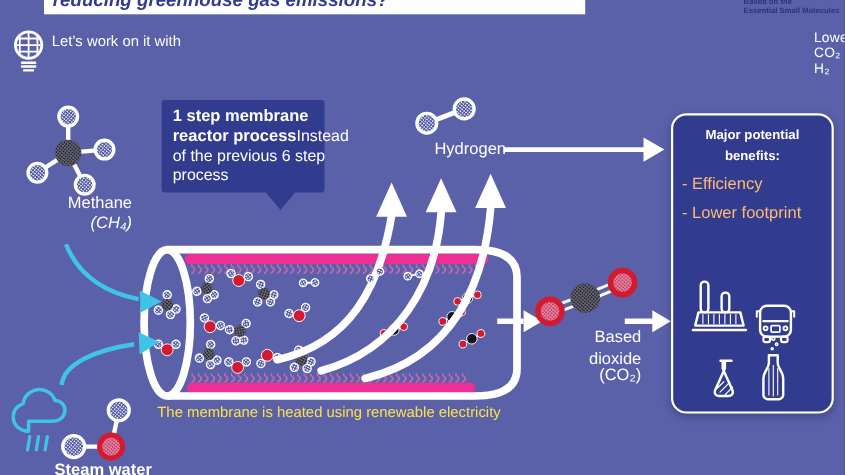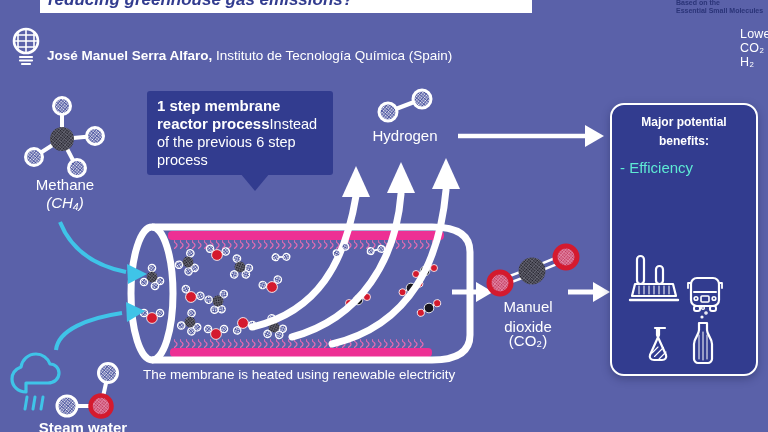--- a/index.html
+++ b/index.html
@@ -11,38 +11,38 @@
   #headline-bar{left:40px;top:0;width:492px;height:13px;background:#ffffff;overflow:hidden;}
   #headline-bar span{position:absolute;left:8px;top:-10px;font-size:17px;font-weight:bold;
                      font-style:italic;color:#323c8f;white-space:nowrap;}
   
   #intro1{left:47px;top:30px;font-size:13.5px;}
   #intro2{left:47px;top:48px;font-size:13.5px;}
   #intro2 b{font-weight:bold;}
   #based-on{left:676px;top:-1px;font-size:7px;line-height:7.5px;color:#2b3478;font-weight:bold;}
   #program{left:704px;top:27px;font-size:12.5px;font-weight:normal;letter-spacing:.2px;padding-left:36px;}
   
-  #bubble{left:147px;top:91px;width:186px;height:84px;background:#323c8f;border-radius:3px;}
+  #bubble{left:147px;top:91px;width:148px;height:84px;background:#323c8f;border-radius:3px;}
   #bubble .txt{position:absolute;left:10px;top:6px;width:172px;font-size:14.5px;line-height:18px;color:#ffffff;}
   #bubble .txt b{font-size:15px;font-weight:bold;}
   #bubble-tail{left:240px;top:173px;width:0;height:0;border-left:15px solid transparent;
                border-right:15px solid transparent;border-top:18px solid #323c8f;}
   
-  .mol-label{font-size:15px;text-align:center;color:#ffffff;width:110px;}
+  .mol-label{font-size:15px;text-align:right;color:#ffffff;width:110px;}
   #methane-label{left:10px;top:176px;}   #methane-formula{left:10px;top:194px;font-style:italic;}
   #hydrogen-label{left:350px;top:127px;} #hydrogen-formula{left:350px;top:146px;}
   #co2-l1{left:473px;top:298px;} #co2-l2{left:473px;top:318px;} #co2-l3{left:473px;top:332px;}
   #steam-label{left:28px;top:419px;font-weight:bold;}
-  #caption{left:143px;top:367px;font-size:13.5px;color:#ffffff;}
+  #caption{left:143px;top:367px;font-size:13.5px;color:#fde047;}
   
   #benefits{left:610px;top:103px;width:144px;height:269px;background:#323c8f;
             border:2.5px solid #ffffff;border-radius:14px;box-shadow:0 3px 8px rgba(20,25,70,.35);}
   #benefits-title{margin:8px 6px 0 6px;text-align:center;font-size:12px;font-weight:bold;
                   line-height:19px;color:#ffffff;}
-  .benefit-item{margin:8px 8px 0 8px;font-size:15px;line-height:18px;color:#5eead4;}
+  .benefit-item{margin:8px 8px 0 8px;font-size:15px;line-height:18px;color:#fdba74;}
   .bicon{position:absolute;}
   #factory-icon{left:16px;top:148px;} #bus-icon{left:74px;top:168px;}
   #flask-icon{left:30px;top:220px;}   #bottle-icon{left:76px;top:198px;}
   svg{display:block;}
 </style>
 </head>
 <body>
 
 <div id="stage">
 
@@ -203,45 +203,46 @@
       <circle cx="67" cy="406" r="10" fill="url(#hW)" stroke="#ffffff" stroke-width="3"></circle>
       <circle cx="108" cy="373" r="9.5" fill="url(#hW)" stroke="#ffffff" stroke-width="3"></circle>
       <circle cx="101" cy="406" r="10.5" fill="url(#hO)" stroke="#d41a2e" stroke-width="4.5"></circle>
     </g>
   </svg>
 
   <div class="abs" id="headline-bar">
     <span>reducing greenhouse gas emissions?</span>
   </div>
 
-  <div class="abs wh" id="intro2"><b>José Manuel Serra Alfaro,</b><span> Instituto de Tecnología Química (Spain)</span></div>
+  <div class="abs wh" id="intro1">Let’s work on it with</div>
 
   <div class="abs" id="based-on">
     <div>Based on the</div>
     <div>Essential Small Molecules</div>
   </div>
   <div class="abs wh" id="program">Lower-CO₂ H₂</div>
 
   <div class="abs" id="bubble">
     <div class="txt"><b>1 step membrane reactor process</b><span>Instead of the previous 6 step process</span></div>
   </div>
   <div class="abs" id="bubble-tail"></div>
 
   <div class="abs mol-label" id="methane-label">Methane</div>
   <div class="abs mol-label" id="methane-formula">(CH₄)</div>
   <div class="abs mol-label" id="hydrogen-label">Hydrogen</div>
-  <div class="abs mol-label" id="co2-l1">Manuel</div>
+  <div class="abs mol-label" id="co2-l1">Based</div>
   <div class="abs mol-label" id="co2-l2">dioxide</div>
   <div class="abs mol-label" id="co2-l3">(CO₂)</div>
   <div class="abs mol-label" id="steam-label">Steam water</div>
   <div class="abs" id="caption">The membrane is heated using renewable electricity</div>
 
   <div class="abs" id="benefits">
     <div id="benefits-title">Major potential benefits:</div>
     <div class="benefit-item">- Efficiency</div>
+    <div class="benefit-item">- Lower footprint</div>
 
     <svg class="bicon" id="factory-icon" width="52" height="56" viewBox="0 0 52 56" stroke="#ffffff" fill="none" stroke-linecap="round" stroke-linejoin="round">
       <rect x="9" y="3" width="7" height="28" rx="3.5" stroke-width="2.2"></rect>
       <rect x="28" y="13" width="7" height="18" rx="3.5" stroke-width="2.2"></rect>
       <path d="M7 31h38l3 12H4z" stroke-width="2.2"></path>
       <path d="M11 33v8M16 33v8M21 33v8M26 33v8M31 33v8M36 33v8M41 33v8" stroke-width="1"></path>
       <path d="M2 47h48" stroke-width="2.4"></path>
     </svg>
 
     <svg class="bicon" id="bus-icon" width="38" height="42" viewBox="0 0 38 42" stroke="#ffffff" fill="none" stroke-linecap="round" stroke-linejoin="round">

